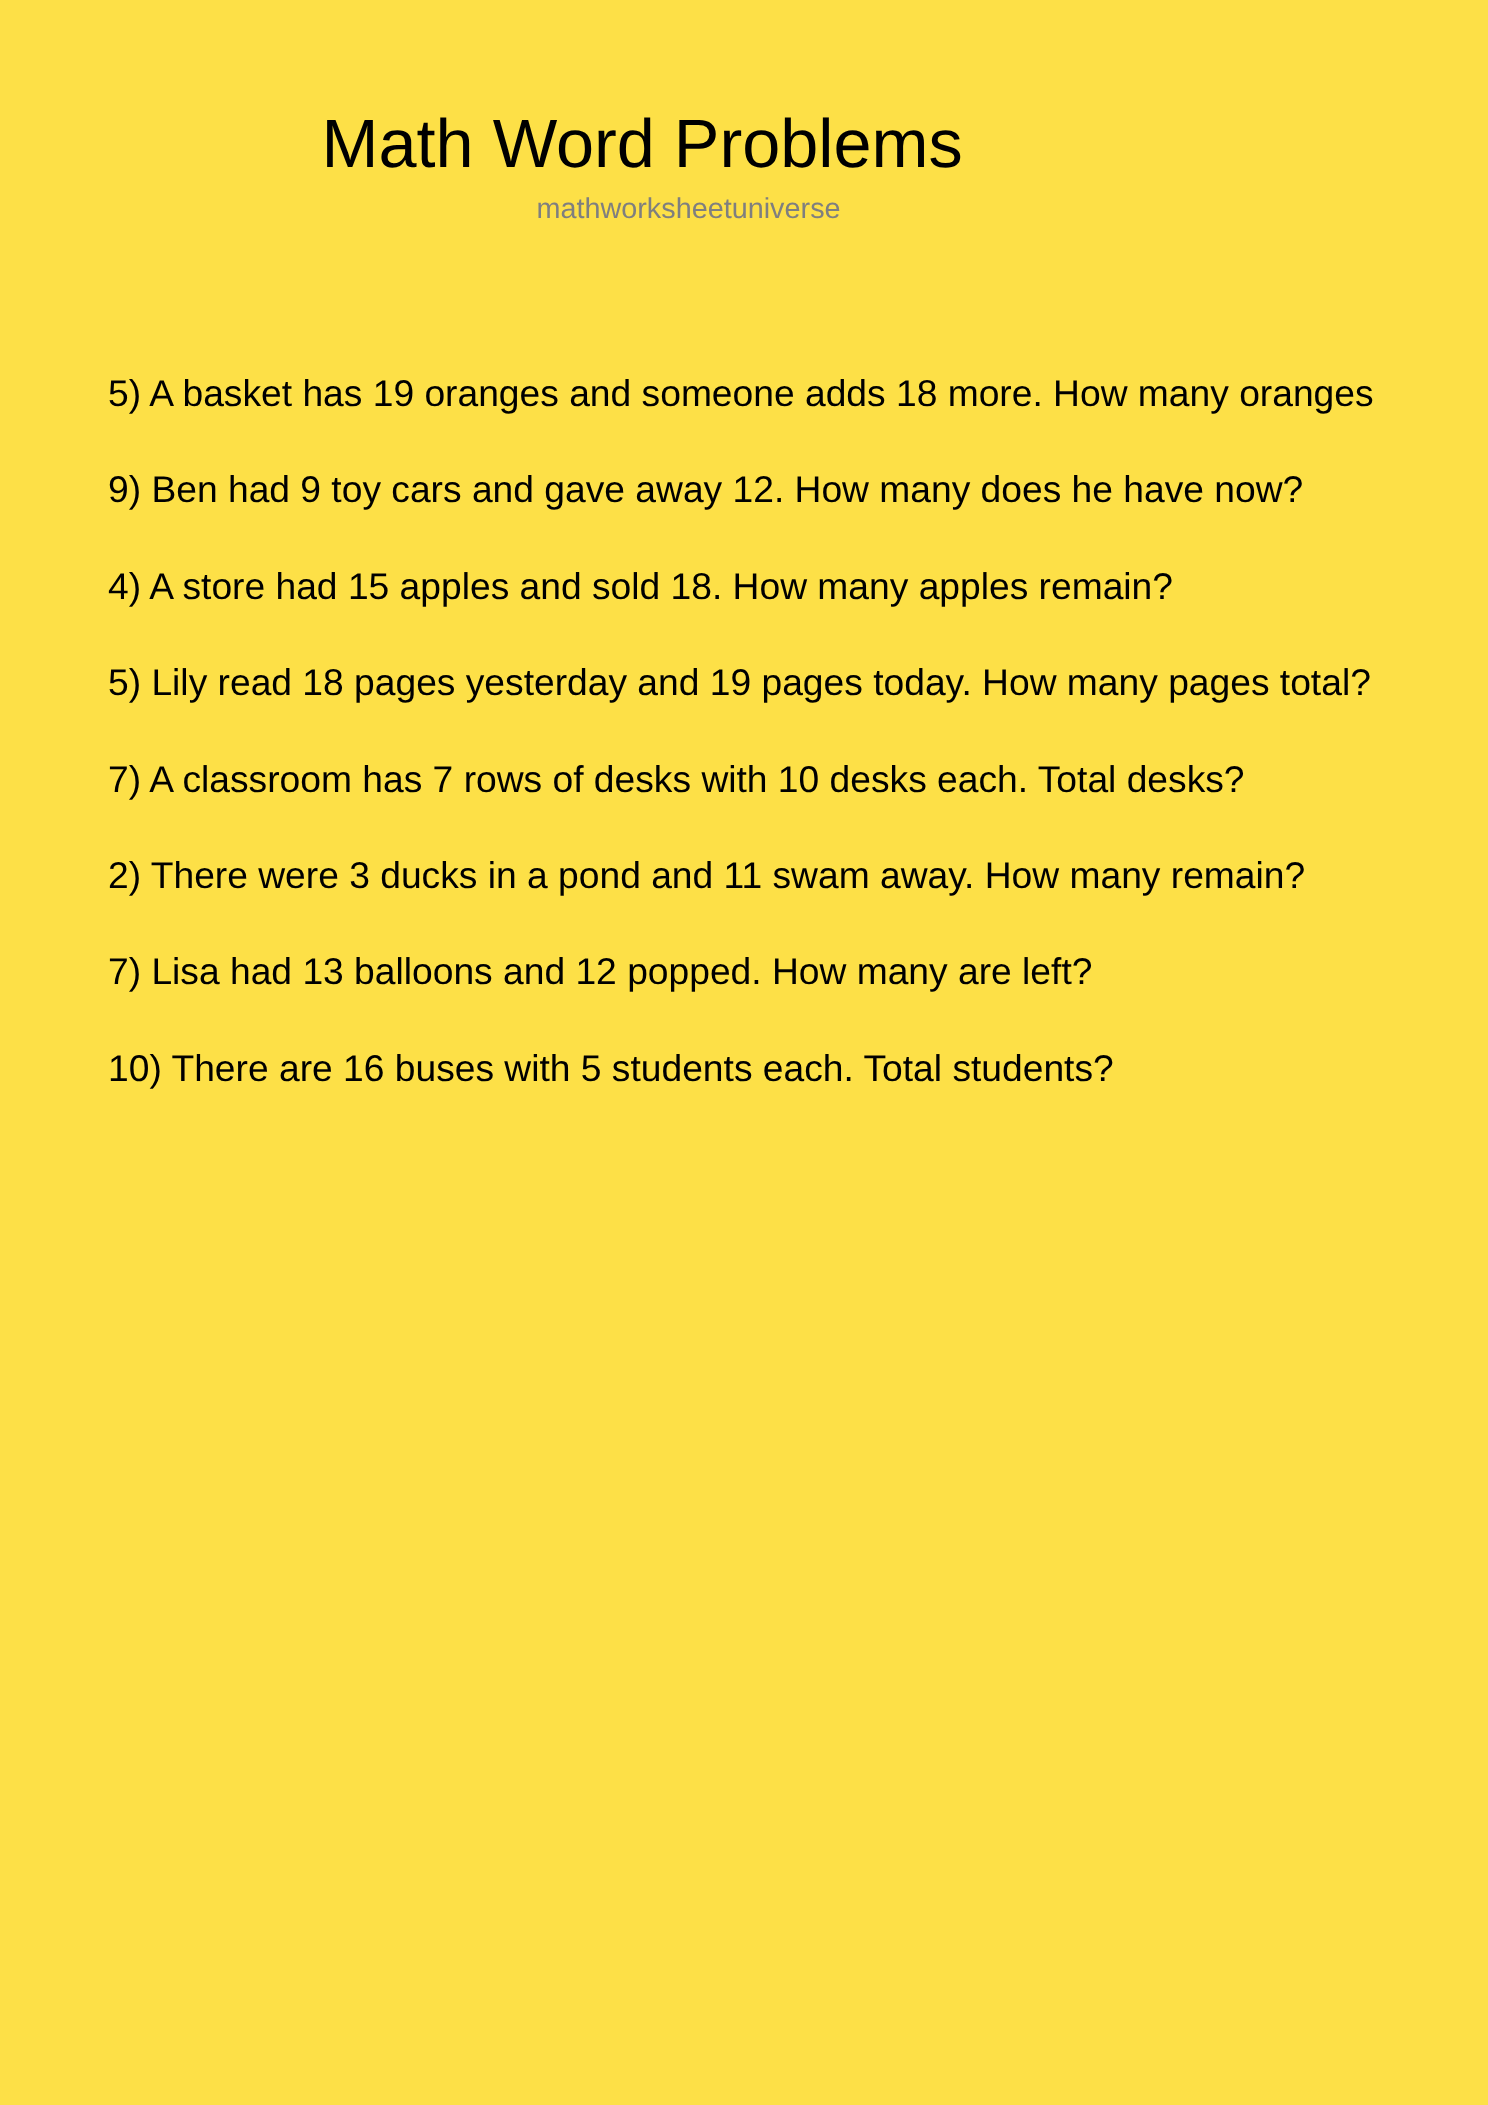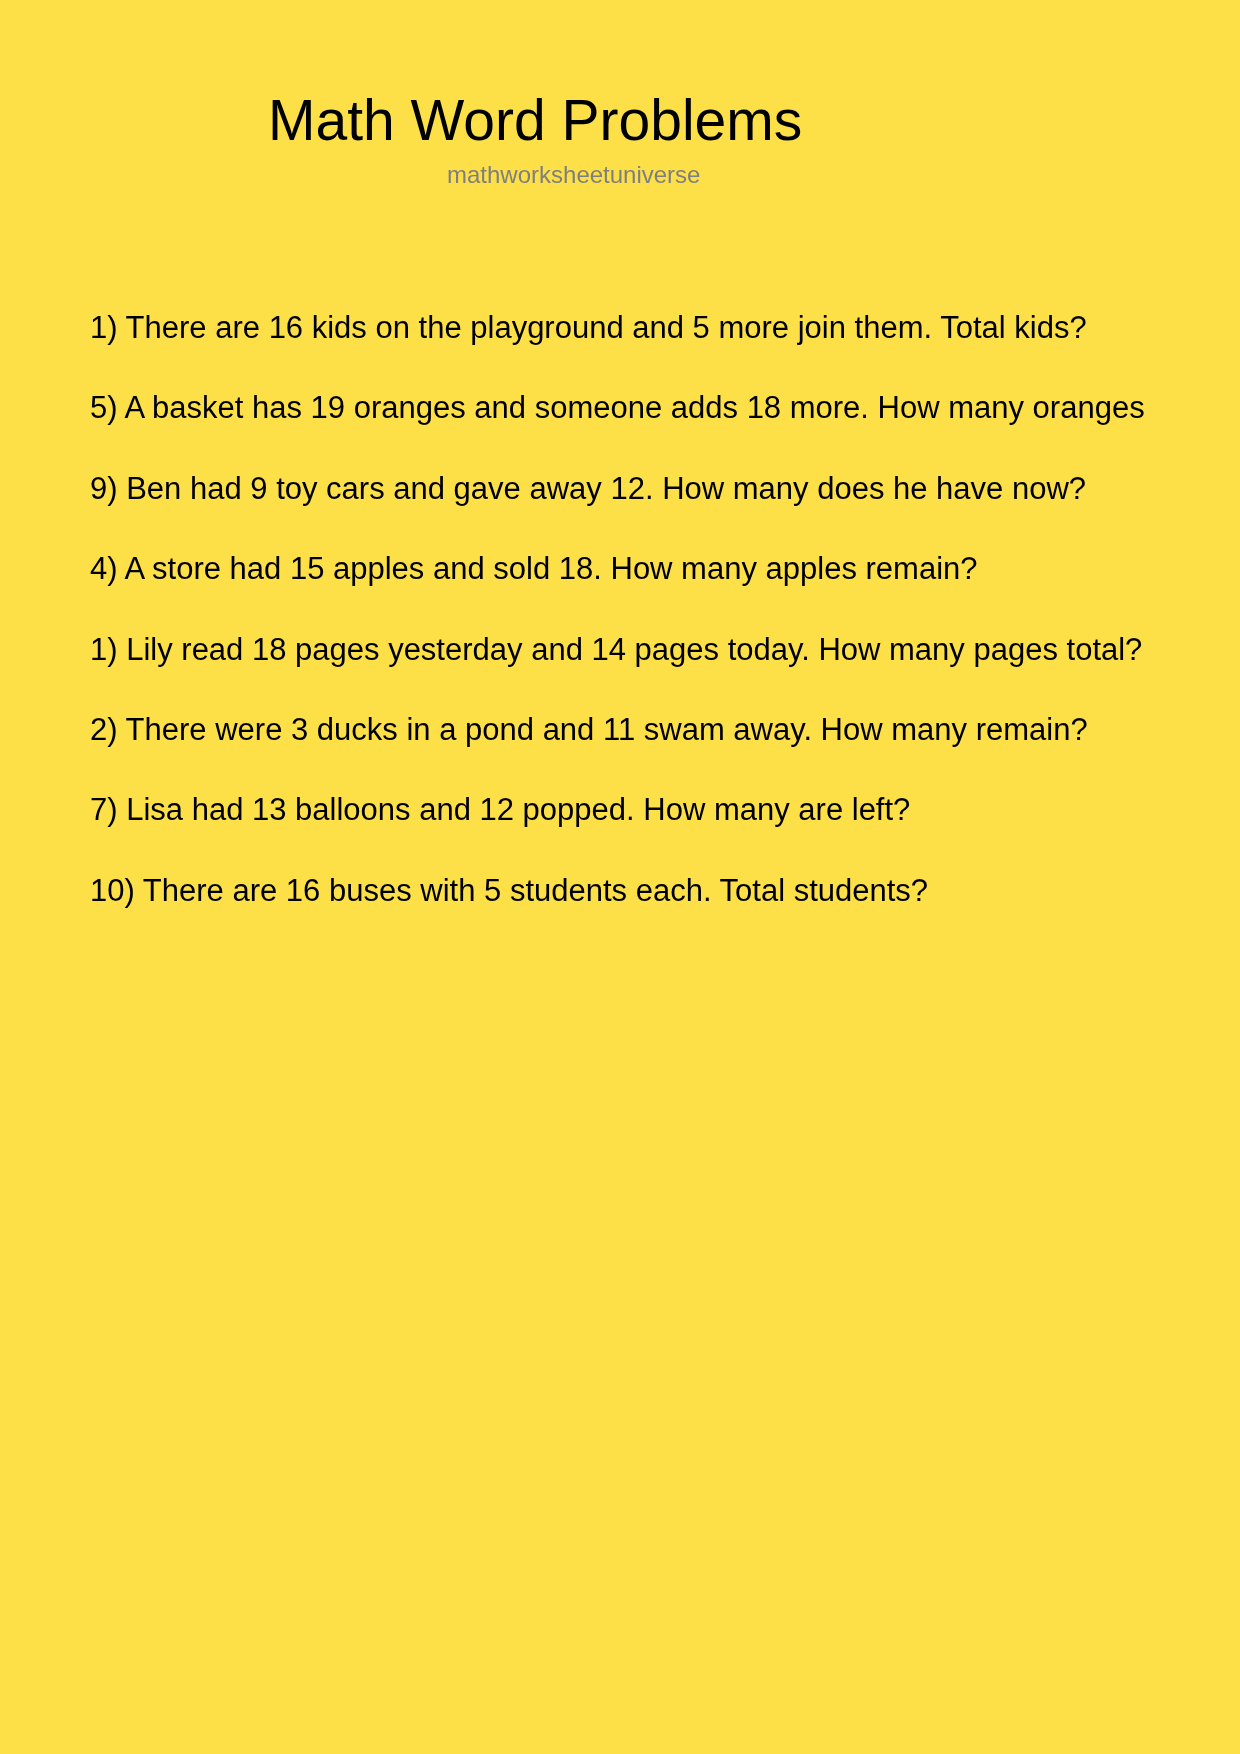--- a/index.html
+++ b/index.html
@@ -60,22 +60,22 @@
     }
   </style>
 </head>
 <body>
 
 <div class="page">
   <h1 class="title">Math Word Problems</h1>
   <div class="subtitle">mathworksheetuniverse</div>
 
   <ol class="problems">
-    <li class="problem">1) There are 16 kids on the playground and 5 more join them. Total kids?</li>
     <li class="problem">5) A basket has 19 oranges and someone adds 18 more. How many oranges</li>
     <li class="problem">9) Ben had 9 toy cars and gave away 12. How many does he have now?</li>
     <li class="problem">4) A store had 15 apples and sold 18. How many apples remain?</li>
-    <li class="problem">1) Lily read 18 pages yesterday and 14 pages today. How many pages total?</li>
+    <li class="problem">5) Lily read 18 pages yesterday and 19 pages today. How many pages total?</li>
+    <li class="problem">7) A classroom has 7 rows of desks with 10 desks each. Total desks?</li>
     <li class="problem">2) There were 3 ducks in a pond and 11 swam away. How many remain?</li>
     <li class="problem">7) Lisa had 13 balloons and 12 popped. How many are left?</li>
     <li class="problem">10) There are 16 buses with 5 students each. Total students?</li>
   </ol>
 </div>
 
 </body></html>

